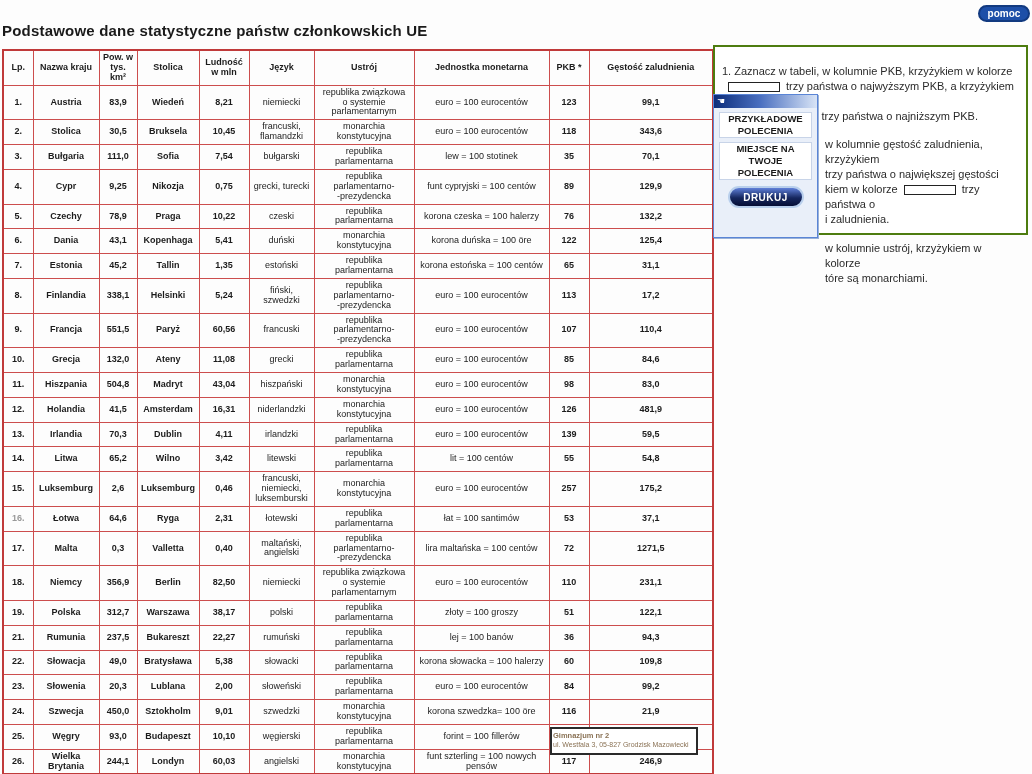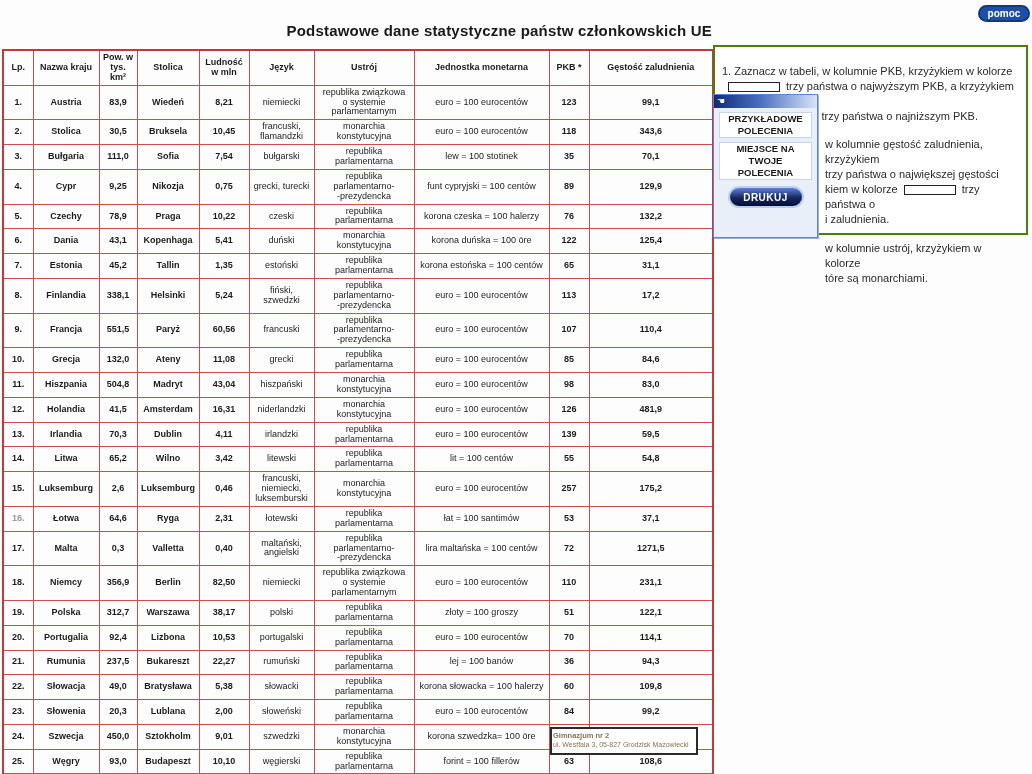--- a/index.html
+++ b/index.html
@@ -2,21 +2,21 @@
 <html><head>
 <meta charset="utf-8">
 <style>
   * { margin:0; padding:0; box-sizing:border-box; }
   html,body { width:1032px; height:774px; background:#ffffff; overflow:hidden;
               font-family:"Liberation Sans", sans-serif; }
   #page { position:relative; width:1032px; height:774px; background:#fdfdfd; }
 
   
   #left-col { position:absolute; left:2px; top:18px; width:710px; }
-  .doc-title { text-align:right; font-size:15px; font-weight:bold; color:#1a1a1a;
+  .doc-title { text-align:left; font-size:15px; font-weight:bold; color:#1a1a1a;
                margin:4px 0 10px 0; letter-spacing:0.2px; }
 
   table.datatable { border-collapse:collapse; width:710px; table-layout:fixed;
                     border:2px solid #c03a3a; }
   table.datatable th, table.datatable td {
     border:1px solid #cc4d4d; font-size:9px; color:#1c1c1c; text-align:center;
     vertical-align:middle; padding:2px 2px; line-height:1.1; white-space:pre-line;
     overflow:hidden;
   }
   table.datatable th { font-weight:bold; height:28px; }
@@ -334,32 +334,20 @@
             <td class="c-num">312,7</td>
             <td class="c-cap">Warszawa</td>
             <td class="c-num">38,17</td>
             <td class="c-lang">polski</td>
             <td class="c-sys">republika parlamentarna</td>
             <td class="c-cur">złoty = 100 groszy</td>
             <td class="c-num">51</td>
             <td class="c-num">122,1</td>
           </tr>
           <tr class="rowline">
-            <td class="c-lp">20.</td>
-            <td class="c-name">Portugalia</td>
-            <td class="c-num">92,4</td>
-            <td class="c-cap">Lizbona</td>
-            <td class="c-num">10,53</td>
-            <td class="c-lang">portugalski</td>
-            <td class="c-sys">republika parlamentarna</td>
-            <td class="c-cur">euro = 100 eurocentów</td>
-            <td class="c-num">70</td>
-            <td class="c-num">114,1</td>
-          </tr>
-          <tr class="rowline">
             <td class="c-lp">21.</td>
             <td class="c-name">Rumunia</td>
             <td class="c-num">237,5</td>
             <td class="c-cap">Bukareszt</td>
             <td class="c-num">22,27</td>
             <td class="c-lang">rumuński</td>
             <td class="c-sys">republika parlamentarna</td>
             <td class="c-cur">lej = 100 banów</td>
             <td class="c-num">36</td>
             <td class="c-num">94,3</td>

